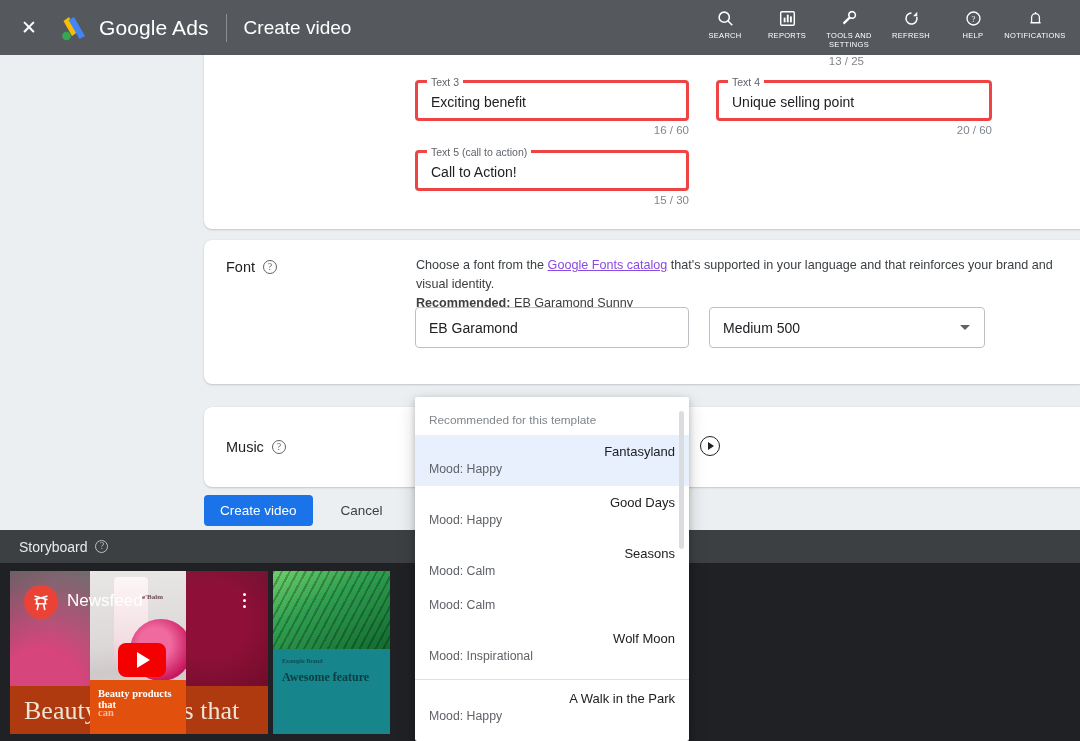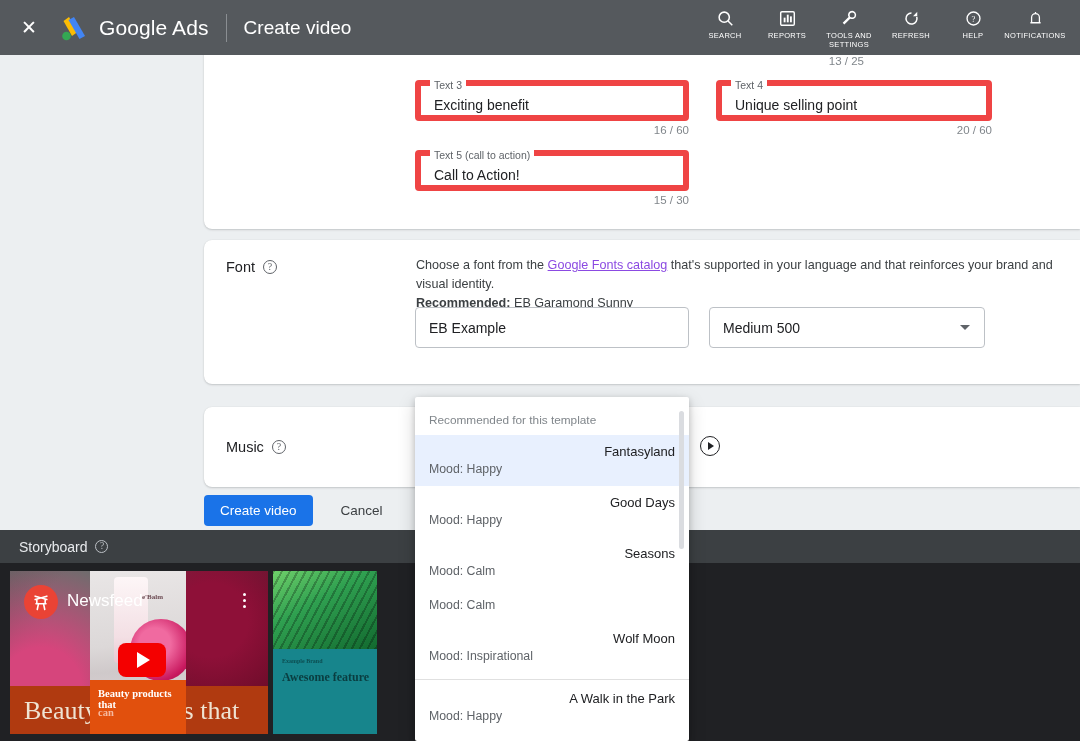--- a/index.html
+++ b/index.html
@@ -68,21 +68,21 @@
     box-shadow: 0 1px 2px rgba(60,64,67,.22), 0 0 1px rgba(60,64,67,.12);
   }
 
   
   #card-text { top: -62px; height: 236px; }
   .counter {
     position: absolute; font-size: 11.5px; color: #80868b; text-align: right;
   }
   .tfield {
     position: absolute; height: 41px;
-    border: 6px solid #ef4444; border-radius: 4px; background: #fff;
+    border: 3px solid #ef4444; border-radius: 4px; background: #fff;
   }
   .tfield .legend {
     position: absolute; top: -7px; left: 9px; padding: 0 4px;
     background: #fff; font-size: 10.5px; color: #5f6368; white-space: nowrap;
   }
   .tfield .val {
     position: absolute; left: 13px; top: 11px; font-size: 14px; color: #202124;
     white-space: nowrap;
   }
 
@@ -247,21 +247,21 @@
   .nf-label {
     position: absolute; left: 57px; top: 20px; color: #fff; font-size: 17px;
   }
   .kebab {
     position: absolute; right: 22px; top: 22px; width: 3px;
     display: flex; flex-direction: column; gap: 3px;
   }
   .kebab span { width: 3px; height: 3px; border-radius: 50%; background: #fff; }
 
   
-  .scene2 { width: 104px; background: #0f7b83; }
+  .scene2 { width: 117px; background: #0f7b83; }
   .s2-img {
     position: absolute; inset: 0 0 auto 0; height: 78px;
     background:
       repeating-linear-gradient(118deg, rgba(0,0,0,.25) 0 2px, transparent 2px 7px),
       linear-gradient(150deg,#6fd06a 0%,#2fa050 40%,#12692f 100%);
   }
   .s2-body {
     position: absolute; left: 0; right: 0; top: 78px; bottom: 0; background: #17858c;
   }
   .s2-brand {
@@ -416,21 +416,21 @@
         <span class="qmark">?</span>
       </div>
 
       <div class="desc">
         <span>Choose a font from the </span><a href="#">Google Fonts catalog</a><span> that's supported in your language and that reinforces your brand and visual identity.</span><br>
         <span class="rec">Recommended:</span>
         <span>EB Garamond Sunny</span>
       </div>
 
       <div class="selbox" style="left:211px; top:67px; width:274px;">
-        <span class="txt">EB Example</span>
+        <span class="txt">EB Garamond</span>
       </div>
 
       <div class="selbox" style="left:505px; top:67px; width:276px;">
         <span class="txt">Medium 500</span>
         <span class="caret"></span>
       </div>
     </div>
 
     <div class="card" id="card-music">
       <div class="sec-label" style="left:22px; top:32px;">

